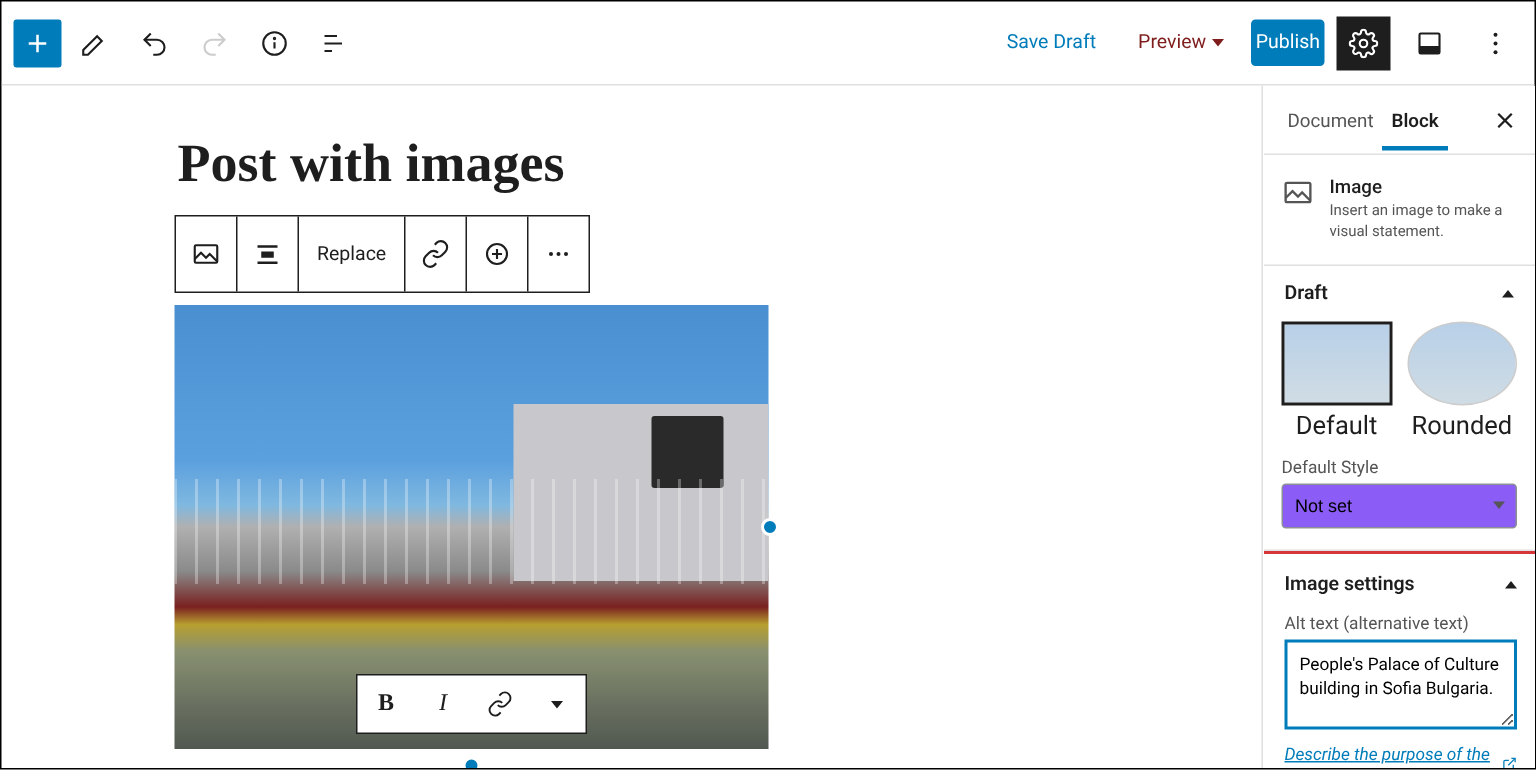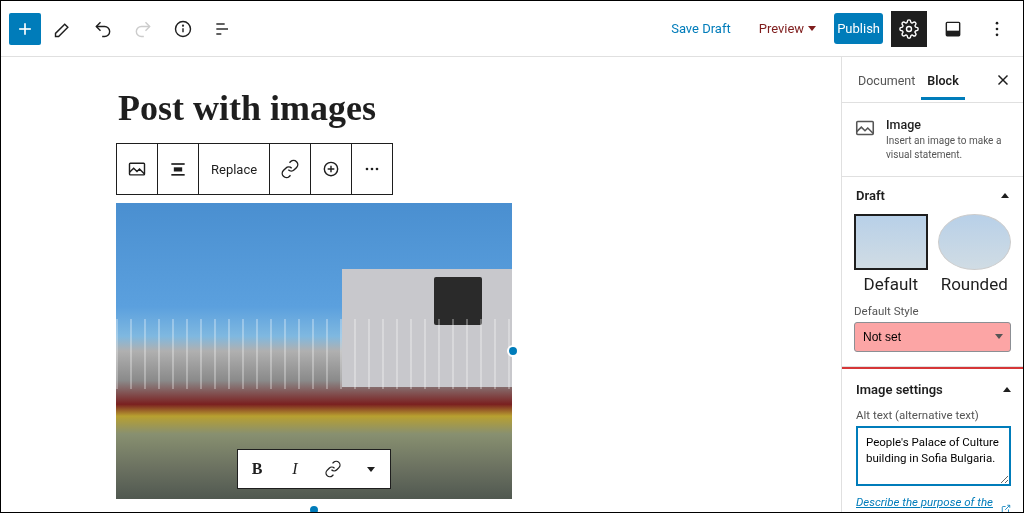--- a/index.html
+++ b/index.html
@@ -60,21 +60,21 @@
 .sb-section-body { padding: 0 12px 14px; }
 
 .styles-row { display: flex; gap: 10px; margin-bottom: 10px; }
 .style-opt { flex: 1; text-align: center; cursor: pointer; }
 .style-thumb { height: 56px; border: 1px solid #ccc; background: linear-gradient(#b8d0e8, #d0dce4); margin-bottom: 4px; }
 .style-opt.active .style-thumb { border: 2px solid #1e1e1e; }
 .style-opt.rounded .style-thumb { border-radius: 50%; overflow: hidden; }
 .style-opt .label { font-size: 17px; }
 
 .sb-label { font-size: 11.5px; color: #555; margin-bottom: 4px; }
-.sb-select { width: 100%; height: 30px; border: 1px solid #8c8f94; border-radius: 3px; padding: 0 24px 0 8px; font-size: 12px; background: #fca5a5; appearance: none; position: relative; }
+.sb-select { width: 100%; height: 30px; border: 1px solid #8c8f94; border-radius: 3px; padding: 0 24px 0 8px; font-size: 12px; background: #8b5cf6; appearance: none; position: relative; }
 .select-wrap { position: relative; }
 .select-wrap::after { content: ''; position: absolute; right: 8px; top: 12px; border-left: 4px solid transparent; border-right: 4px solid transparent; border-top: 5px solid #555; pointer-events: none; }
 
 .highlight-box { border: 2px solid #d63638; margin: 0 -2px; padding: 2px 12px 2px 14px; }
 .sb-textarea { width: 100%; min-height: 60px; border: 2px solid #007cba; padding: 6px 8px; font-size: 11.5px; line-height: 1.4; resize: vertical; font-family: inherit; }
 .sb-link { color: #007cba; text-decoration: underline; font-style: italic; font-size: 11.5px; display: inline-flex; align-items: center; gap: 3px; }
 
 svg { display: block; }
 .chev { border-left: 4px solid transparent; border-right: 4px solid transparent; border-top: 5px solid currentColor; }
 .chev-up { border-left: 4px solid transparent; border-right: 4px solid transparent; border-bottom: 5px solid currentColor; }

